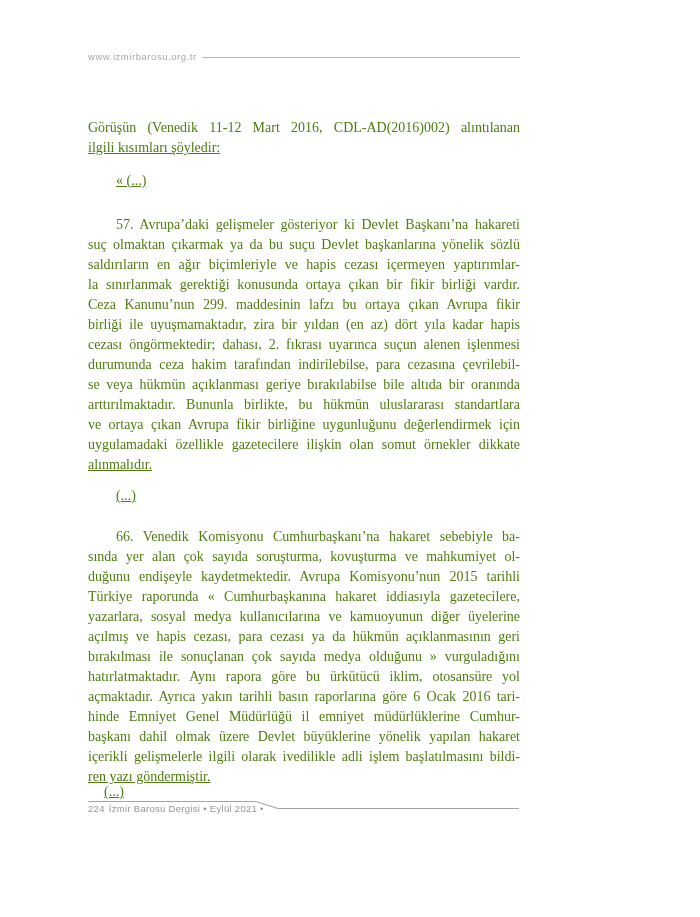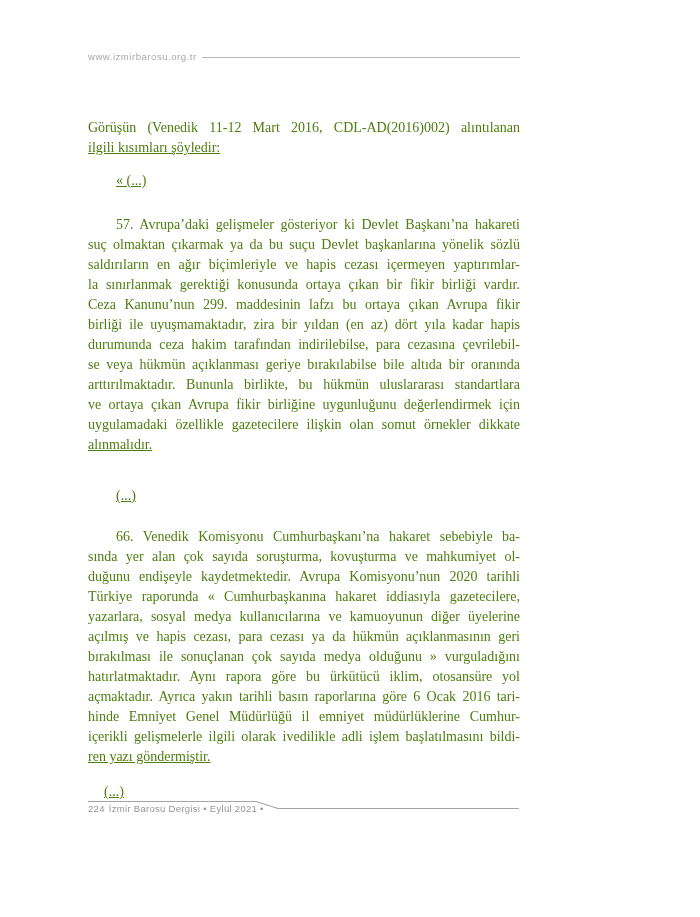--- a/index.html
+++ b/index.html
@@ -67,43 +67,45 @@
     <div class="line end indent">« (...)</div>
   </div>
 
   <div class="tblock" style="top:215px">
     <div class="line indent">57. Avrupa’daki gelişmeler gösteriyor ki Devlet Başkanı’na hakareti</div>
     <div class="line">suç olmaktan çıkarmak ya da bu suçu Devlet başkanlarına yönelik sözlü</div>
     <div class="line">saldırıların en ağır biçimleriyle ve hapis cezası içermeyen yaptırımlar-</div>
     <div class="line">la sınırlanmak gerektiği konusunda ortaya çıkan bir fikir birliği vardır.</div>
     <div class="line">Ceza Kanunu’nun 299. maddesinin lafzı bu ortaya çıkan Avrupa fikir</div>
     <div class="line">birliği ile uyuşmamaktadır, zira bir yıldan (en az) dört yıla kadar hapis</div>
+    <div class="line">cezası öngörmektedir; dahası, 2. fıkrası uyarınca suçun alenen işlenmesi</div>
     <div class="line">durumunda ceza hakim tarafından indirilebilse, para cezasına çevrilebil-</div>
     <div class="line">se veya hükmün açıklanması geriye bırakılabilse bile altıda bir oranında</div>
     <div class="line">arttırılmaktadır. Bununla birlikte, bu hükmün uluslararası standartlara</div>
     <div class="line">ve ortaya çıkan Avrupa fikir birliğine uygunluğunu değerlendirmek için</div>
     <div class="line">uygulamadaki özellikle gazetecilere ilişkin olan somut örnekler dikkate</div>
     <div class="line end">alınmalıdır.</div>
   </div>
 
   <div class="tblock" style="top:486px">
     <div class="line end indent">(...)</div>
   </div>
 
   <div class="tblock" style="top:527px">
     <div class="line indent">66. Venedik Komisyonu Cumhurbaşkanı’na hakaret sebebiyle ba-</div>
     <div class="line">sında yer alan çok sayıda soruşturma, kovuşturma ve mahkumiyet ol-</div>
-    <div class="line">duğunu endişeyle kaydetmektedir. Avrupa Komisyonu’nun 2020 tarihli</div>
+    <div class="line">duğunu endişeyle kaydetmektedir. Avrupa Komisyonu’nun 2015 tarihli</div>
     <div class="line">Türkiye raporunda « Cumhurbaşkanına hakaret iddiasıyla gazetecilere,</div>
     <div class="line">yazarlara, sosyal medya kullanıcılarına ve kamuoyunun diğer üyelerine</div>
     <div class="line">açılmış ve hapis cezası, para cezası ya da hükmün açıklanmasının geri</div>
     <div class="line">bırakılması ile sonuçlanan çok sayıda medya olduğunu » vurguladığını</div>
     <div class="line">hatırlatmaktadır. Aynı rapora göre bu ürkütücü iklim, otosansüre yol</div>
     <div class="line">açmaktadır. Ayrıca yakın tarihli basın raporlarına göre 6 Ocak 2016 tari-</div>
     <div class="line">hinde Emniyet Genel Müdürlüğü il emniyet müdürlüklerine Cumhur-</div>
+    <div class="line">başkanı dahil olmak üzere Devlet büyüklerine yönelik yapılan hakaret</div>
     <div class="line">içerikli gelişmelerle ilgili olarak ivedilikle adli işlem başlatılmasını bildi-</div>
     <div class="line end">ren yazı göndermiştir.</div>
   </div>
 
   <div class="tblock" style="top:782px">
     <div class="line end indent-sm">(...)</div>
   </div>
 
   <div class="footer">
     <svg class="footer-rule" width="432" height="14" viewBox="0 0 432 14">

